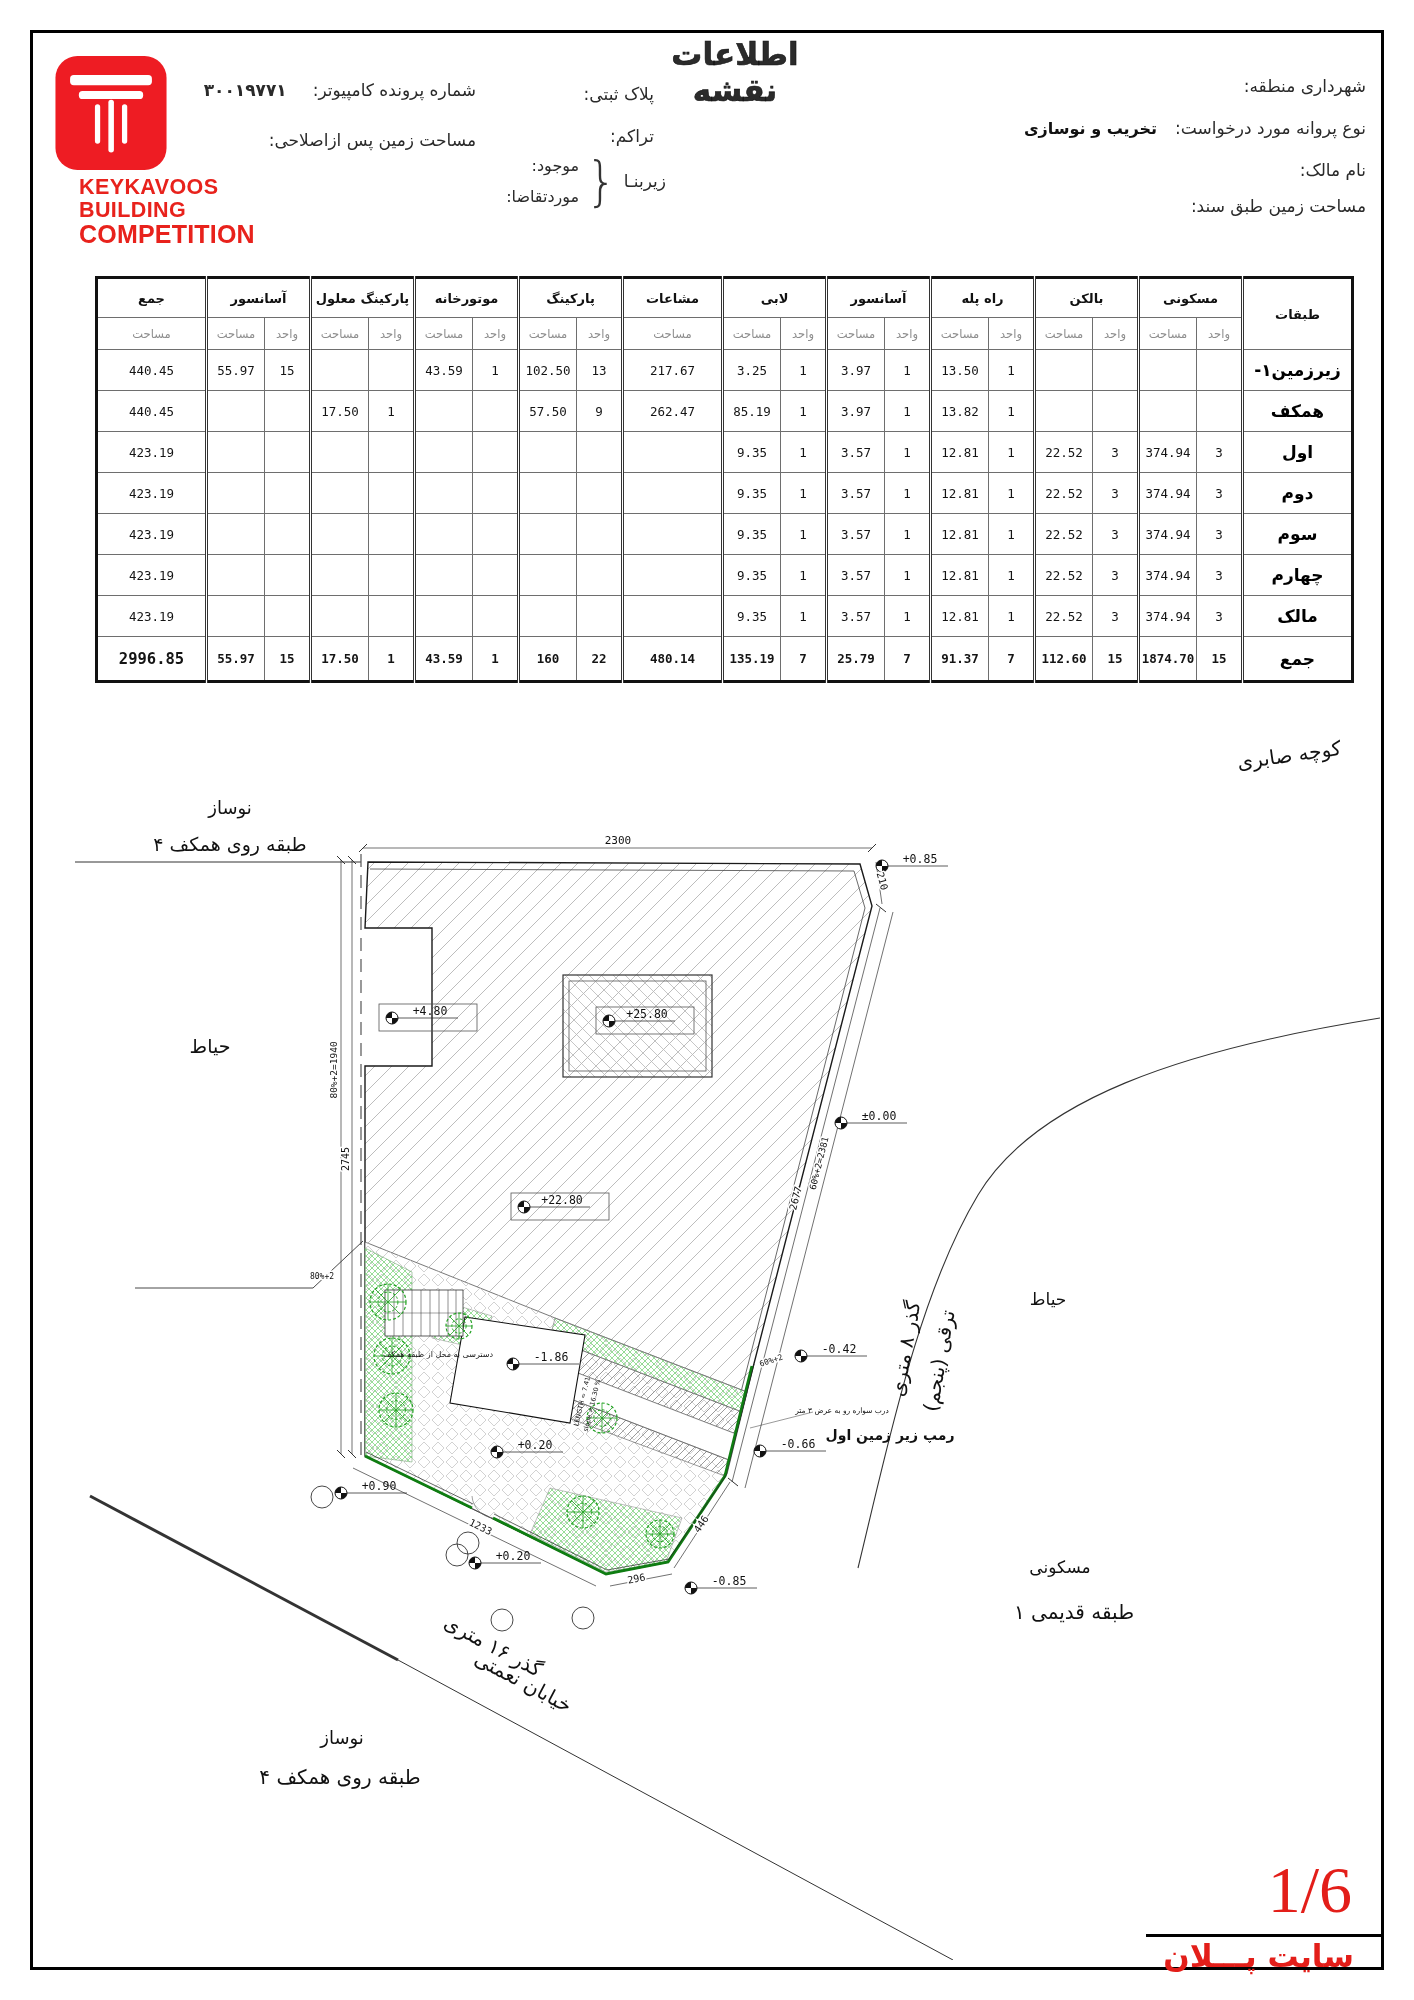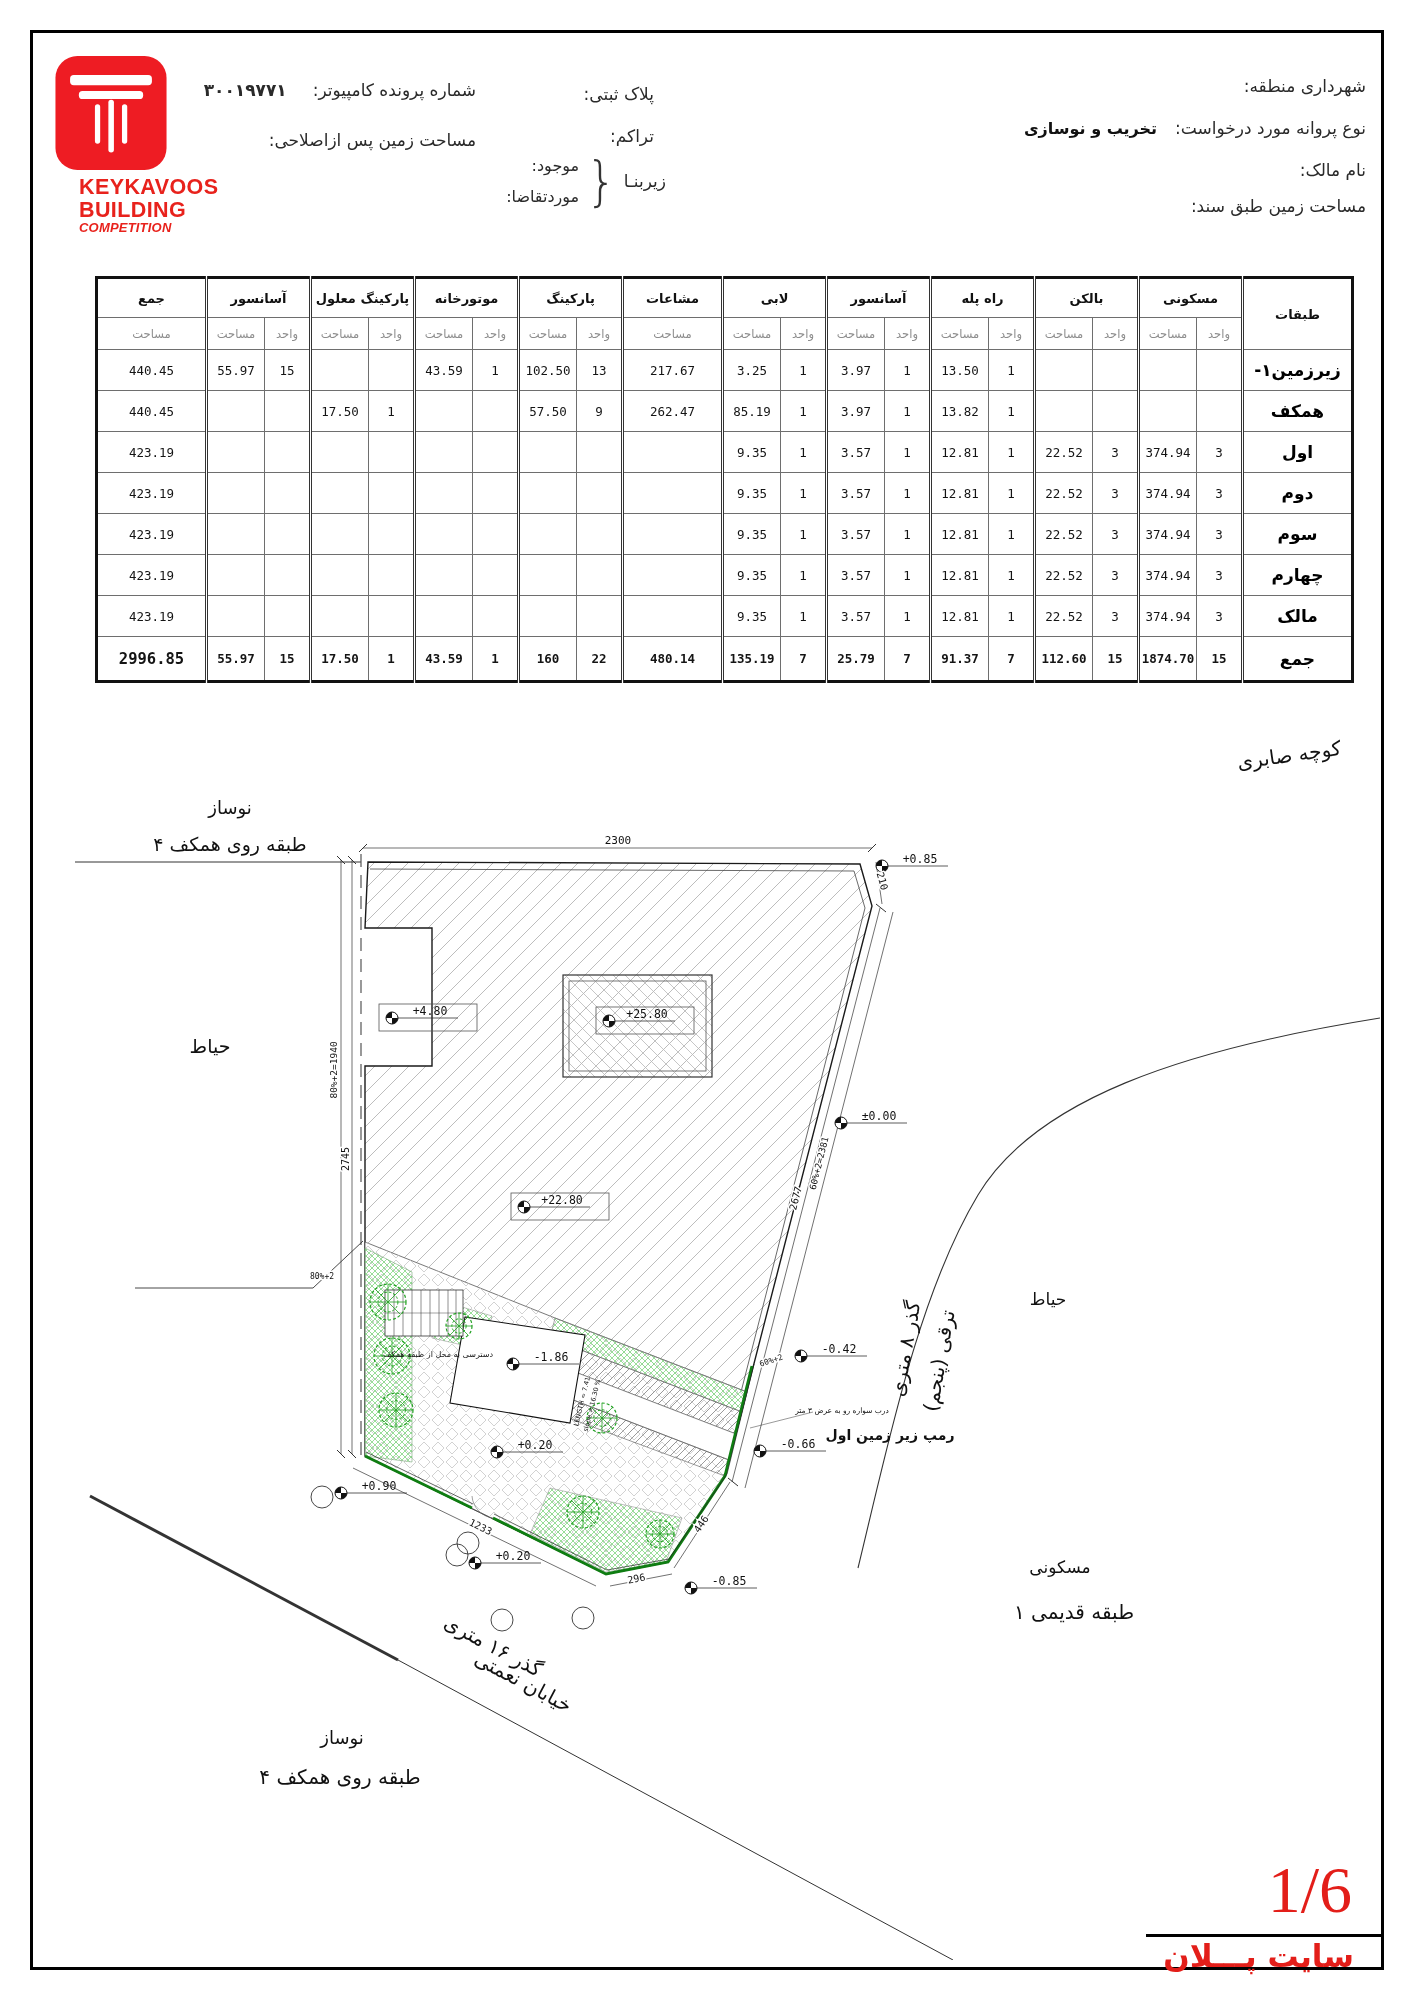--- a/index.html
+++ b/index.html
@@ -2,21 +2,21 @@
 <html lang="fa"><head>
 <meta charset="utf-8">
 <style>
   html,body{margin:0;padding:0;background:#e9e9e9;}
   #page{position:relative;width:1414px;height:2000px;background:#fff;font-family:"DejaVu Sans",sans-serif;overflow:hidden;margin:0 auto;}
   #frame{position:absolute;left:30px;top:30px;right:30px;bottom:30px;border:3.5px solid #000;}
   
   #logo{position:absolute;left:55px;top:56px;}
   #logo-text{position:absolute;left:53px;top:176px;color:#e8221c;font-family:"Liberation Sans",sans-serif;font-weight:bold;line-height:1.05;margin-left:26px;}
   #logo-text .l1,#logo-text .l2{font-size:21.5px;letter-spacing:.4px;}
-  #logo-text .l3{font-size:13px;letter-spacing:.2px;font-style:italic;}
+  #logo-text .l3{font-size:25px;letter-spacing:.2px;}
   #page-title{position:absolute;left:630px;top:36px;width:210px;text-align:center;font-size:31px;font-weight:800;color:#2b2b2b;-webkit-text-stroke:.6px #111;}
   .hf{position:absolute;direction:rtl;font-size:17px;color:#2a2a2a;white-space:nowrap;}
   .hf b{font-size:16px;margin-right:18px;color:#111;}
   .hf .val-num{margin-right:26px;font-weight:bold;letter-spacing:1px;}
   .zirbana{display:flex;align-items:center;gap:7px;}
   .zirbana .brace{font-size:48px;font-weight:200;line-height:1;transform:scaleY(1.12);color:#333;}
   .zirbana .zstack{display:flex;flex-direction:column;gap:12px;font-size:16px;}
   
   #areas-table{position:absolute;left:95px;top:276px;border-collapse:collapse;table-layout:fixed;border:3px solid #111;}
   #areas-table th,#areas-table td{border:1px solid #6e6e6e;text-align:center;padding:0;overflow:hidden;}
@@ -51,20 +51,21 @@
       <rect x="36.2" y="30" width="3.8" height="36" rx="1.9" fill="#fff"></rect>
       <rect x="45.5" y="33" width="3.6" height="27" rx="1.8" fill="#fff"></rect>
     </svg>
   </div>
   <div id="logo-text">
     <div class="l1">KEYKAVOOS</div>
     <div class="l2">BUILDING</div>
     <div class="l3">COMPETITION</div>
   </div>
 
+  <div id="page-title">اطلاعات نقشه</div>
   <div class="hf" style="top:76px;right:48px">شهرداری منطقه:</div>
   <div class="hf" style="top:118px;right:48px">
     <span>نوع پروانه مورد درخواست:</span><b>تخریب و نوسازی</b>
   </div>
   <div class="hf" style="top:160px;right:48px">نام مالک:</div>
   <div class="hf" style="top:196px;right:48px">مساحت زمین طبق سند:</div>
   <div class="hf" style="top:84px;right:760px">پلاک ثبتی:</div>
   <div class="hf" style="top:126px;right:760px">تراکم:</div>
   <div class="hf zirbana" style="top:156px;right:748px">
     <span>زیربنـا</span>

